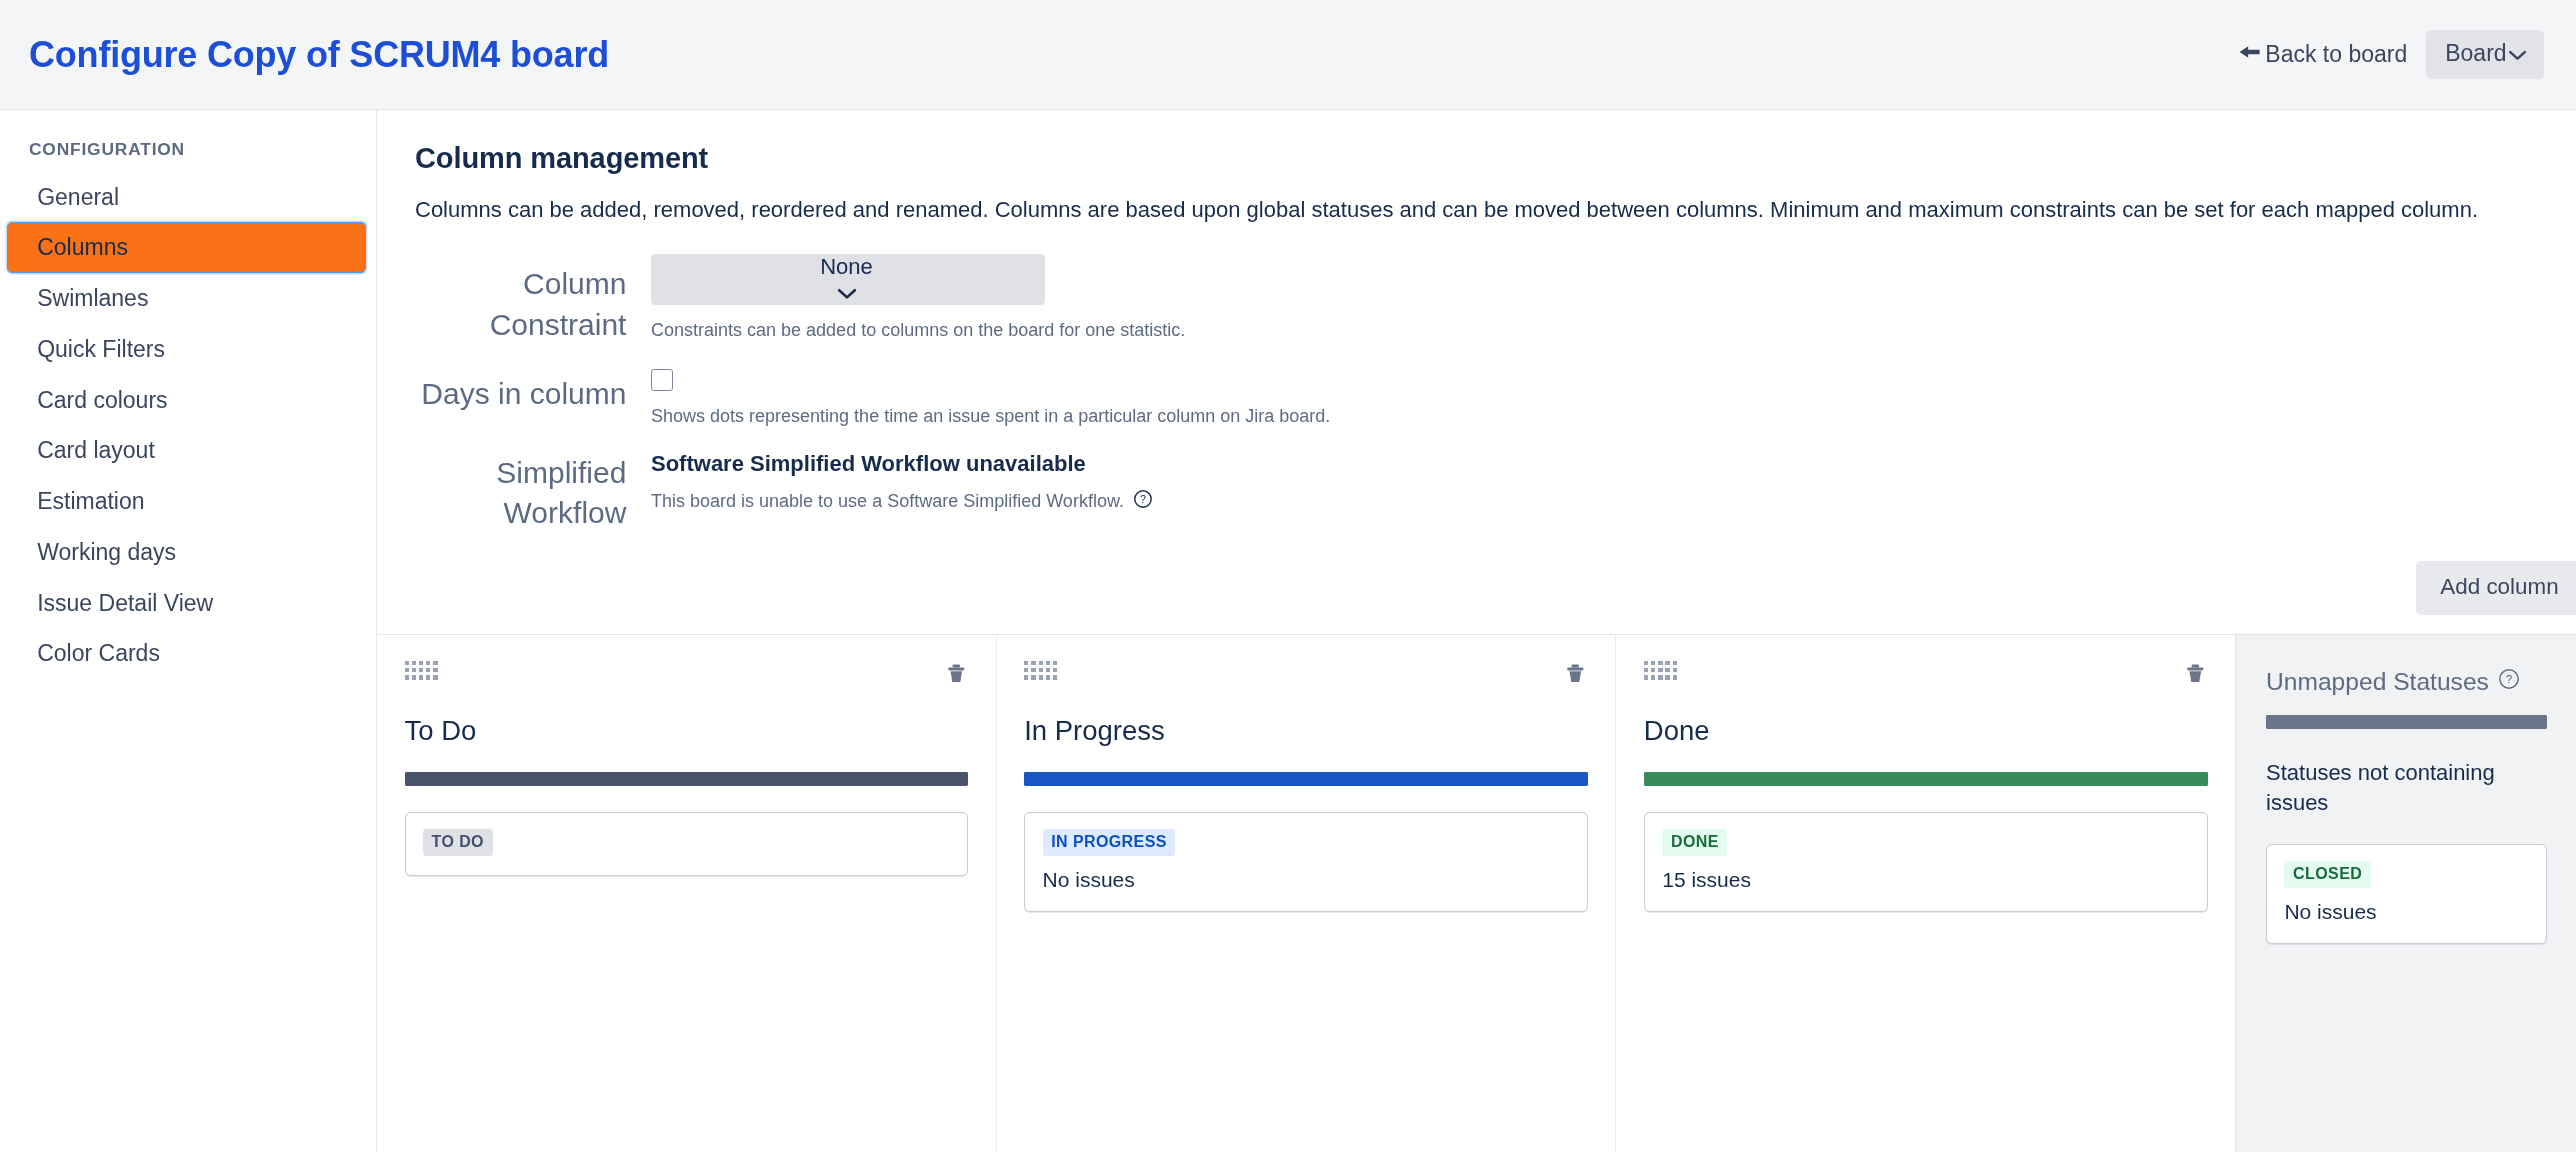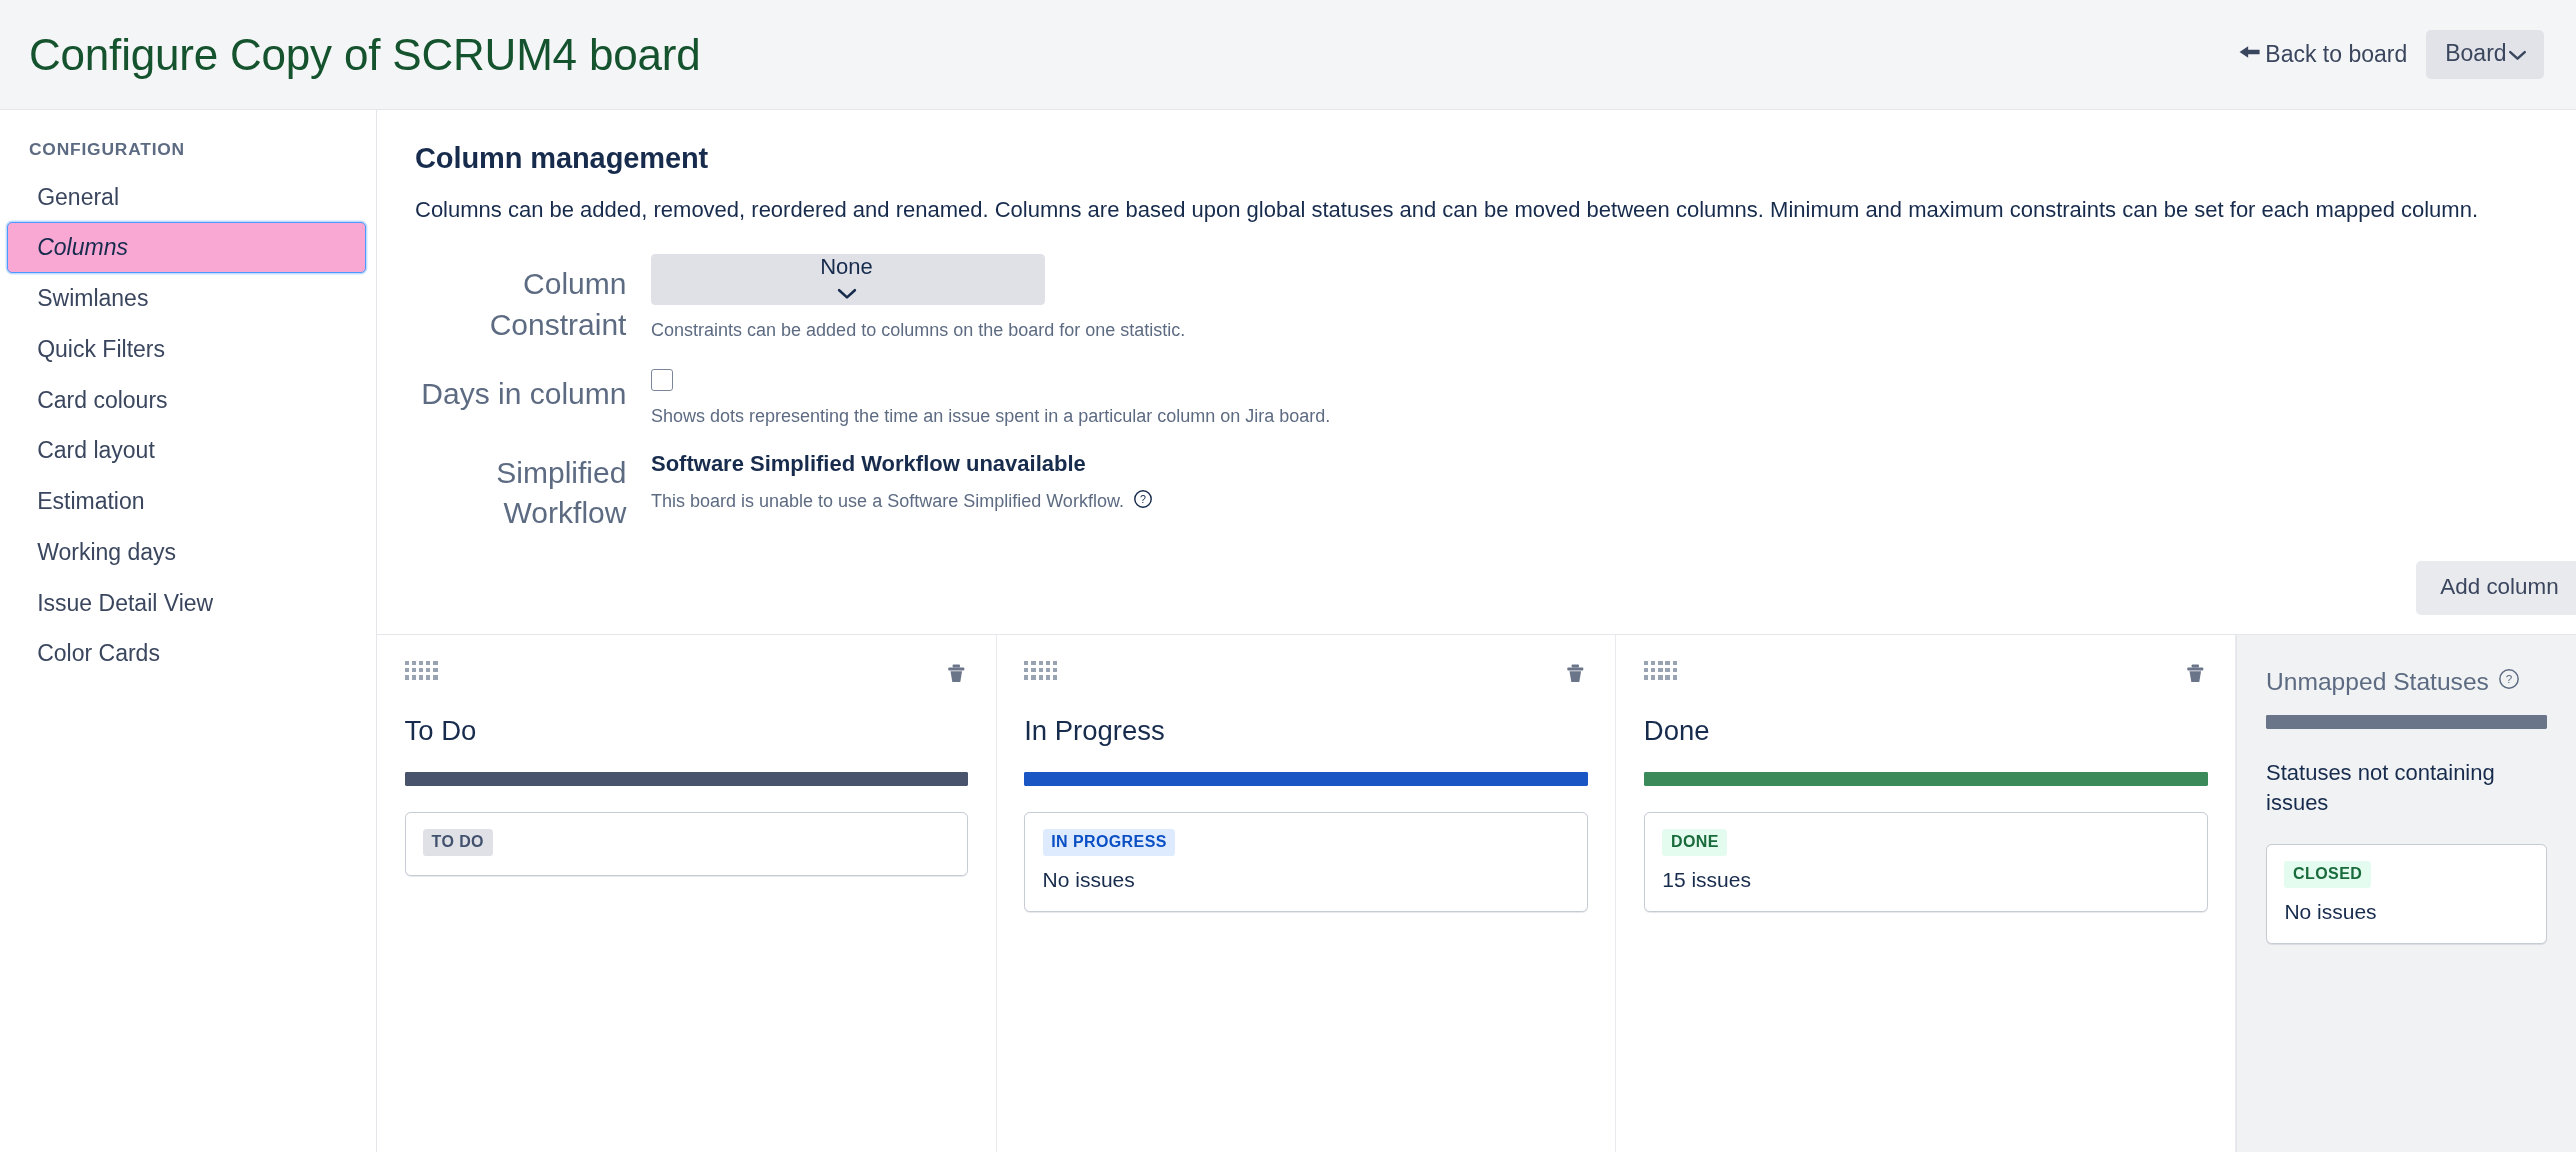--- a/index.html
+++ b/index.html
@@ -17,23 +17,23 @@
   .topbar {
     height: 110px;
     background: #f4f5f7;
     border-bottom: 0.7px solid #e4e6ea;
     display: flex;
     align-items: center;
     padding: 0 32px 0 29px;
     position: relative;
   }
   .page-title {
-    font-size: 44px;
-    font-weight: 400;
-    color: #14532d;
+    font-size: 36px;
+    font-weight: 700;
+    color: #1d4ed8;
     letter-spacing: -0.2px;
     line-height: 1;
   }
   .topbar-right {
     margin-left: auto;
     display: flex;
     align-items: center;
     gap: 19px;
   }
   .back-link {
@@ -84,25 +84,24 @@
     font-size: 23px;
     color: #3a465e;
     padding: 10px 0 10px 29px;
     margin: 0 10px 0 7.2px;
     border-radius: 5px;
     border: 1.4px solid transparent;
     cursor: pointer;
     line-height: 1.25;
   }
   .side-item.selected {
-    background: #f9a8d4;
+    background: #f97316;
     border: 1.4px solid #4c9aff;
     box-shadow: 0 0 0 1.4px rgba(76,154,255,0.35);
     color: #172b4d;
-    font-style: italic;
   }
 
   
   .main {
     flex: 1 1 auto;
     min-width: 0;
     background: #ffffff;
     display: flex;
     flex-direction: column;
   }

